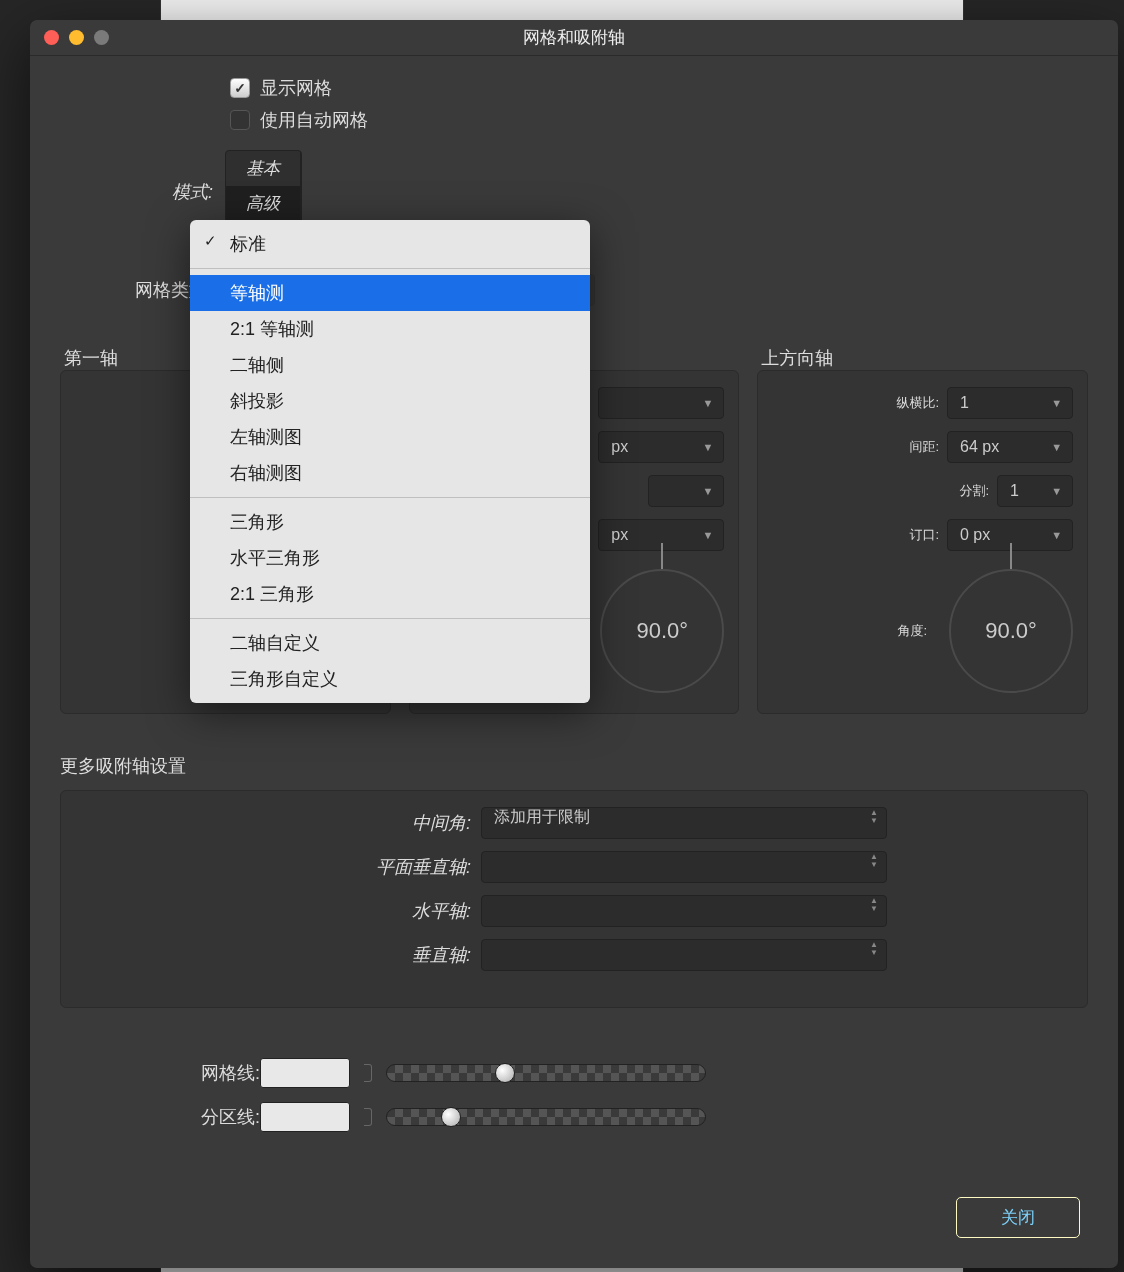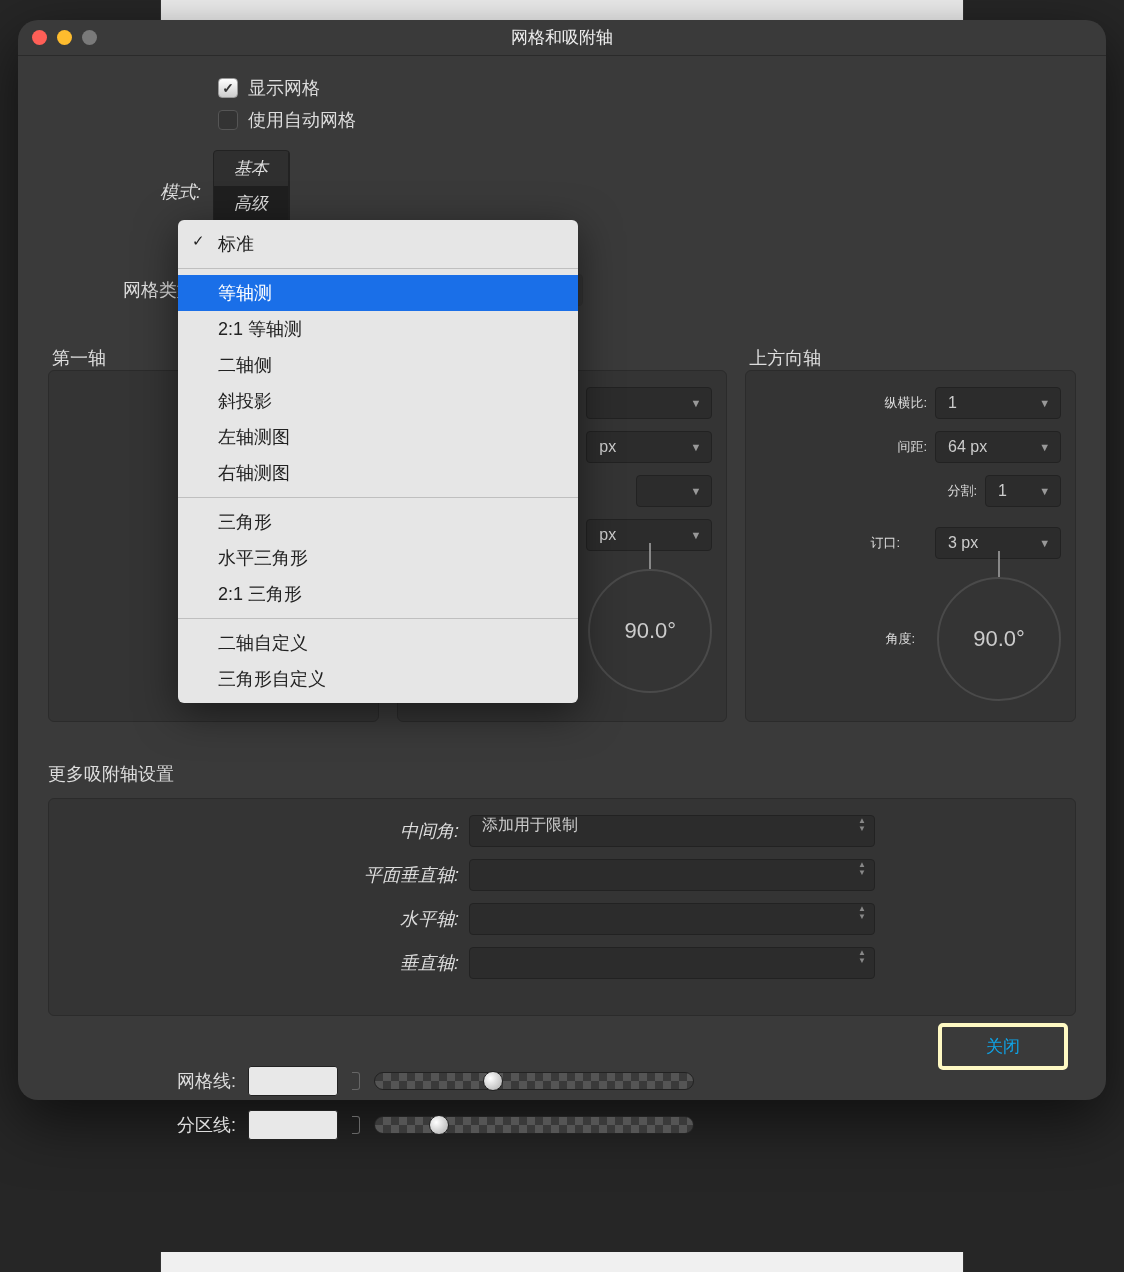--- a/index.html
+++ b/index.html
@@ -1,19 +1,19 @@
 <!DOCTYPE html>
 <html><head>
 <meta charset="utf-8">
 <style>
   * { box-sizing: border-box; margin: 0; padding: 0; font-family: -apple-system, "Helvetica Neue", Arial, sans-serif; }
   body { background: #262626; width: 1124px; height: 1272px; overflow: hidden; }
   .behind-top { position:absolute; top:0; left:160px; right:160px; height:20px; background:#f0f0f0; border-left:1px solid #333; border-right:1px solid #333;}
   .behind-bottom { position:absolute; bottom:0; left:160px; right:160px; height:20px; background:#f0f0f0; border-left:1px solid #333; border-right:1px solid #333;}
-  .dialog { position: absolute; left: 18px; top: 20px; width: 1088px; height: 1080px; background: #3a3a3a; border-radius: 20px; box-shadow: 0 20px 60px rgba(0,0,0,0.6); color: #ddd; font-size: 16px; }
+  .dialog { position: absolute; left: 30px; top: 20px; width: 1088px; height: 1248px; background: #3a3a3a; border-radius: 7px; box-shadow: 0 20px 60px rgba(0,0,0,0.6); color: #ddd; font-size: 16px; }
   .titlebar { position: relative; height: 36px; border-bottom: 1px solid #2a2a2a; display:flex; align-items:center; justify-content:center; }
   .traffic { position:absolute; left:14px; top:10px; display:flex; gap:10px; }
   .dot { width:15px; height:15px; border-radius:50%; }
   .dot.red { background:#ff5f57; } .dot.yellow { background:#febc2e; } .dot.gray { background:#7a7a7a; }
   .title { color:#eee; font-size:17px; }
   .content { padding: 20px 30px; color:#ddd; position:relative; }
   .row { display:flex; align-items:center; margin-bottom:8px; }
   .checkbox { width:20px; height:20px; border-radius:4px; background:#333; border:1px solid #555; margin-right:10px; display:flex; align-items:center; justify-content:center; }
   .checkbox.checked { background:linear-gradient(#fff,#ccc); border-color:#999; }
   .checkbox.checked::after { content:"✓"; color:#333; font-size:14px; font-weight:bold; }
@@ -44,27 +44,27 @@
   .panel-heads { display:flex; gap:18px; margin-top:40px; }
   .panel-head { flex:1; font-size:18px; padding-left:4px;}
   .more-section { margin-top:40px; }
   .more-panel { margin-top:12px; background:#343434; border:1px solid #2b2b2b; border-radius:6px; padding:16px 200px 24px 40px; }
   .mrow { display:flex; align-items:center; margin-bottom:12px; }
   .mlabel { width:380px; text-align:right; padding-right:10px; font-size:18px;font-style:italic; }
   .combo { flex:1; background:#2c2c2c; border:1px solid #222; border-radius:4px; height:32px; display:flex; align-items:center; padding:0 8px 12px 12px; color:#ccc; position:relative;}
   .combo .stepper { margin-left:auto; display:flex; flex-direction:column; gap:0; color:#888; font-size:8px; line-height:8px;}
   .bottom-section { margin-top:50px; }
   .swatch-row { display:flex; align-items:center; margin-bottom:14px; }
-  .swatch-label { width:200px; text-align:right; padding-right:12px; font-size:18px; }
+  .swatch-label { width:200px; text-align:right; font-size:18px; }
   .swatch { width:90px; height:30px; background:#e8e8e8; border:1px solid #222; border-radius:3px; }
   .link-icon { width:20px; display:flex; flex-direction:column; align-items:center; margin:0 8px; color:#777; font-size:12px; line-height:10px;}
   .link-icon .bracket { border:1px solid #666; border-left:none; width:8px; height:18px; border-radius:0 3px 3px 0;}
   .slider { position:relative; width:320px; height:18px; background: repeating-conic-gradient(#555 0% 25%, #3a3a3a 0% 50%) 0 0/16px 16px; border-radius:9px; border:1px solid #222; display:flex; align-items:center;}
   .slider .thumb { position:absolute; width:20px; height:20px; background:radial-gradient(circle at 35% 35%, #fff, #aaa); border-radius:50%; border:1px solid #222; top:-2px;}
-  .close-btn { position:absolute; right:38px; bottom:30px; background:#3a3a3a; border:4px solid #fef9c3; border-radius:5px; padding:8px 44px; color:#0ea5e9; font-size:17px; cursor:pointer;}
+  .close-btn { position:absolute; right:38px; bottom:30px; background:#3a3a3a; border:1px solid #fef9c3; border-radius:5px; padding:8px 44px; color:#7dd3fc; font-size:17px; cursor:pointer;}
   
   .menu { position:absolute; left:160px; top:200px; width:400px; background:#e6e6e6; border-radius:6px; box-shadow:0 10px 40px rgba(0,0,0,0.5); color:#222; padding:6px 0; font-size:18px; z-index:100;}
   .menu .group-sep { height:1px; background:#bfbfbf; margin:6px 0; }
   .menu .item { padding:6px 20px 6px 40px; position:relative; cursor:pointer;}
   .menu .item.check::before { content:"✓"; position:absolute; left:14px; font-size:15px;}
   .menu .item.hl { background:#1a6fe8; color:#fff; }
   .indent-block { margin-left:170px; }
 </style>
 </head>
 <body>
@@ -187,24 +187,24 @@
               <span class="arrow">▼</span>
             </div>
         </div>
         <div class="prow">
           <span class="plabel">分割:</span>
           <div class="dropdown small">
               <span class="val">1</span>
               <span class="arrow">▼</span>
             </div>
         </div>
-        <div class="prow" style="margin-top:20px;gap:27px;">
+        <div class="prow" style="margin-top:12px;">
           <span class="plabel">订口:</span>
           <div class="dropdown wide">
-              <span class="val">3 px</span>
+              <span class="val">0 px</span>
               <span class="arrow">▼</span>
             </div>
         </div>
         <div class="knob-row">
           <span class="plabel">角度:</span>
           <div class="knob">
             <span>90.0°</span>
             <div class="tick top"></div>
           </div>
         </div>

